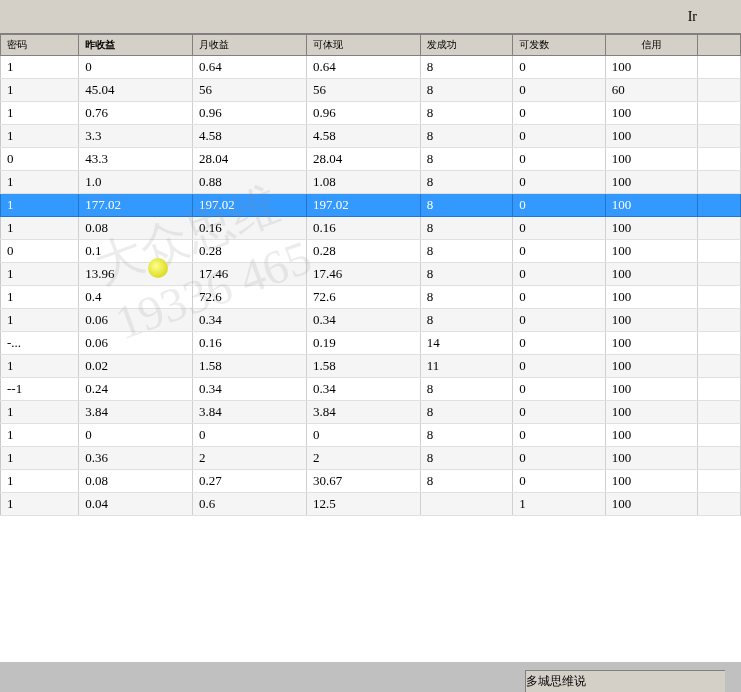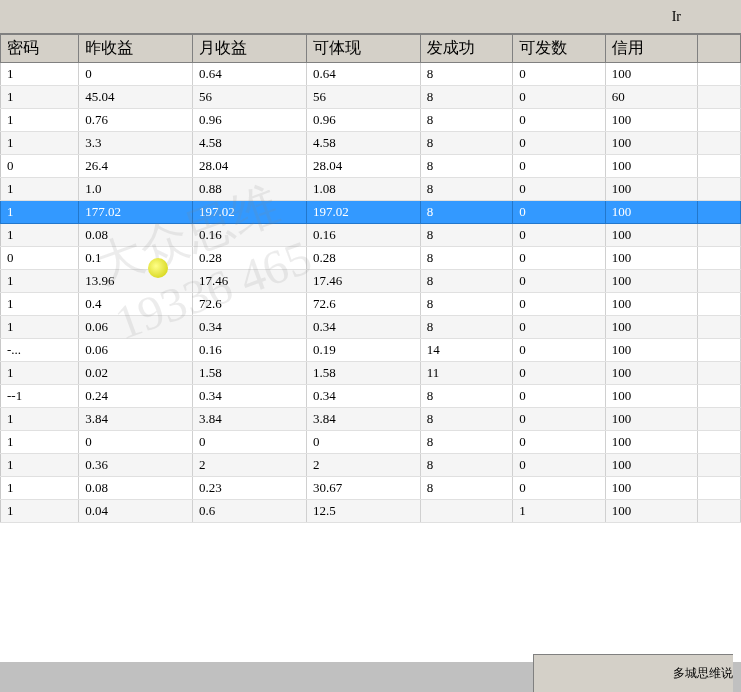--- a/index.html
+++ b/index.html
@@ -23,21 +23,21 @@
       align-items: center;
       justify-content: flex-end;
       padding-right: 10px;
       position: relative;
     }
 
     .top-bar-text {
       font-size: 14px;
       color: #000;
       position: absolute;
-      right: 60px;
+      right: 44px;
     }
 
     .table-container {
       width: 100%;
       overflow: auto;
       background: #fff;
     }
 
     table {
       width: 100%;
@@ -49,21 +49,21 @@
       background: #d4d0c8;
     }
 
     thead th {
       border: 1px solid #808080;
       padding: 3px 6px;
       text-align: left;
       font-weight: normal;
       white-space: nowrap;
       background: #d4d0c8;
-      font-size: 16px;
+      font-size: 10px;
     }
 
     tbody tr {
       background: #fff;
     }
 
     tbody tr:nth-child(even) {
       background: #f5f5f5;
     }
 
@@ -95,27 +95,27 @@
       color: #888;
       transform: rotate(-20deg);
       pointer-events: none;
       white-space: nowrap;
       z-index: 10;
     }
 
     .bottom-bar {
       position: absolute;
       bottom: 0;
-      right: 8px;
+      right: 16px;
       width: 200px;
-      height: 38px;
+      height: 22px;
       background: #d4d0c8;
       display: flex;
       align-items: center;
-      justify-content: flex-end;
+      justify-content: flex-start;
       font-size: 12px;
       border-top: 1px solid #808080;
       border-left: 1px solid #808080;
     }
 
     .cursor-indicator {
       display: inline-block;
       width: 20px;
       height: 20px;
       background: radial-gradient(circle at 40% 40%, #ffff88, #cccc00);
@@ -138,26 +138,26 @@
   大众思维<br>19336 465
 </div>
 
 <div class="cursor-indicator"></div>
 
 <div class="table-container" style="height: calc(692px - 34px - 30px); overflow-y: auto;">
   <table>
     <thead>
       <tr>
         <th style="width:55px;">密码</th>
-        <th style="width:80px;">昨收益</th>
+        <th style="width:80px;font-weight:bold;">昨收益</th>
         <th style="width:80px;">月收益</th>
         <th style="width:80px;margin-left:11px;">可体现</th>
         <th style="width:65px;font-family:Liberation Mono, monospace;">发成功</th>
         <th style="width:65px;">可发数</th>
-        <th style="width:65px;">信用</th>
+        <th style="width:65px;text-align:center;">信用</th>
         <th style="width:30px;"></th>
       </tr>
     </thead>
     <tbody id="table-body">
     <tr>
           <td>1</td>
           <td>0</td>
           <td>0.64</td>
           <td>0.64</td>
           <td>8</td>
@@ -190,21 +190,21 @@
           <td>3.3</td>
           <td>4.58</td>
           <td>4.58</td>
           <td>8</td>
           <td>0</td>
           <td>100</td>
           <td></td>
         </tr>
         <tr>
           <td>0</td>
-          <td>26.4</td>
+          <td>43.3</td>
           <td>28.04</td>
           <td>28.04</td>
           <td>8</td>
           <td>0</td>
           <td>100</td>
           <td></td>
         </tr>
         <tr>
           <td>1</td>
           <td>1.0</td>
@@ -331,21 +331,21 @@
           <td>2</td>
           <td>2</td>
           <td>8</td>
           <td>0</td>
           <td>100</td>
           <td></td>
         </tr>
         <tr>
           <td>1</td>
           <td>0.08</td>
-          <td>0.23</td>
+          <td>0.27</td>
           <td>30.67</td>
           <td>8</td>
           <td>0</td>
           <td>100</td>
           <td></td>
         </tr>
         <tr>
           <td>1</td>
           <td>0.04</td>
           <td>0.6</td>

